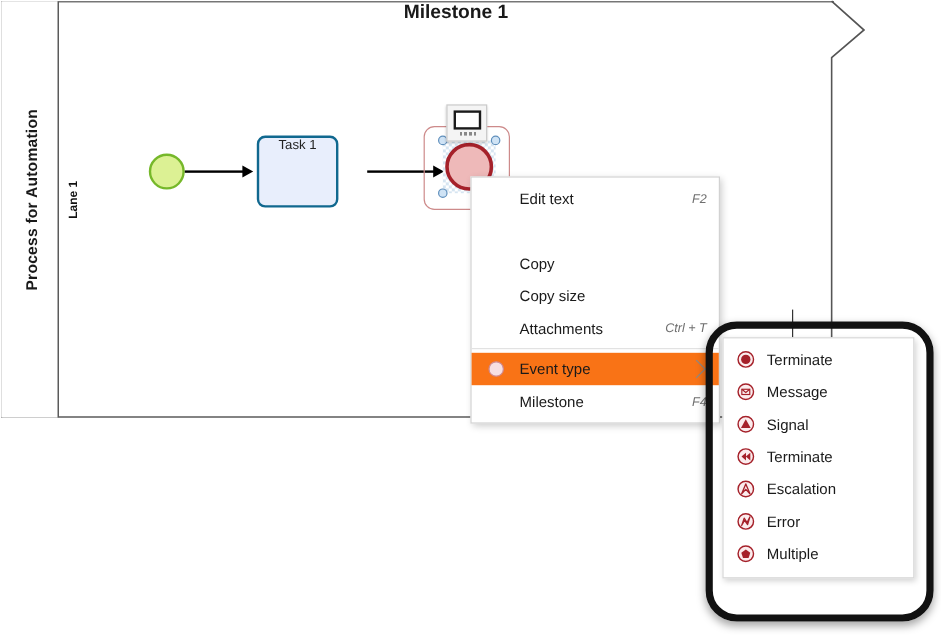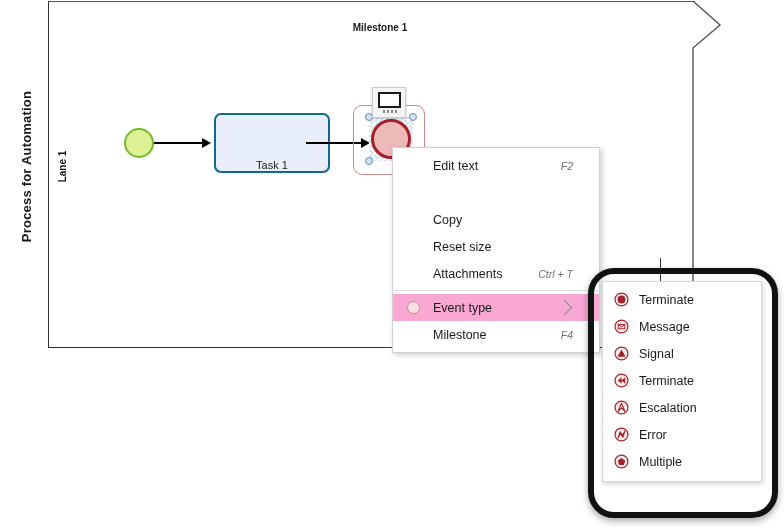--- a/index.html
+++ b/index.html
@@ -36,35 +36,35 @@
     position:absolute;left:-52px;top:160px;width:130px;
     transform:rotate(-90deg);
     text-align:center;
     font-size:10px;font-weight:bold;color:#111111;white-space:nowrap;
   }
 
   
   .milestone-edge{position:absolute;left:692px;top:0px;width:30px;height:348px;}
 
   .milestone-label{
-    position:absolute;left:288px;top:22px;width:184px;text-align:center;
-    font-size:10px;font-weight:bold;color:#1a1a1a;
+    position:absolute;left:288px;top:2px;width:184px;text-align:center;
+    font-size:16px;font-weight:bold;color:#1a1a1a;
   }
 
   
   .start-event{
     position:absolute;left:124px;top:128px;width:30px;height:30px;
     border-radius:50%;
     background:#dcf194;border:2px solid #76b82a;box-sizing:border-box;
   }
   .task{
-    position:absolute;left:214px;top:113px;width:116px;height:60px;
+    position:absolute;left:214px;top:113px;width:68px;height:60px;
     background:#e8eefc;border:2px solid #10688f;border-radius:7px;
     box-sizing:border-box;
-    display:flex;align-items:flex-end;justify-content:center;
+    display:flex;align-items:flex-start;justify-content:center;
   }
   .task-label{font-size:11px;color:#222222;}
 
   .conn{position:absolute;height:1.6px;background:#000000;}
   .arrowhead{
     position:absolute;width:0;height:0;
     border-top:5.5px solid transparent;border-bottom:5.5px solid transparent;
     border-left:9px solid #000000;
   }
 
@@ -110,28 +110,28 @@
 
   
   .ctx-menu{
     position:absolute;left:392px;top:147px;width:208px;
     background:#ffffff;border:1px solid #d2d2d2;box-sizing:border-box;
     box-shadow:2px 2px 6px rgba(0,0,0,.20);
     padding:4px 0 4px 0;
   }
   .ctx-item{
     position:relative;height:27px;display:flex;align-items:center;
-    padding:0 26px 0 0;font-size:12.5px;color:#1a1a1a;cursor:default;
+    padding:0 10px 0 0;font-size:12.5px;color:#1a1a1a;cursor:default;
   }
   .ctx-item .ico{
     width:40px;height:27px;display:flex;align-items:center;justify-content:center;flex:0 0 40px;
   }
   .ctx-item .lbl{flex:1 1 auto;}
   .ctx-item .acc{font-size:10.5px;color:#6f6f6f;font-style:italic;}
-  .ctx-item.sel{background:#f9a8d4;}
+  .ctx-item.sel{background:#f97316;}
   .ctx-sep{height:1px;background:#e2e2e2;margin:3px 0 3px 0;}
   .ctx-chev{
     width:10px;height:10px;border-right:1.6px solid #8a8a8a;border-top:1.6px solid #8a8a8a;
     transform:rotate(45deg);margin-right:3px;
   }
   .ring-ico{width:13px;height:13px;border-radius:50%;border:1.6px solid #d08a92;background:#f7dfe2;box-sizing:border-box;}
 
   
   .submenu-highlight{
     position:absolute;left:588px;top:268px;width:190px;height:250px;
@@ -213,21 +213,21 @@
       </div>
       <div class="ctx-item">
         <span class="ico"></span>
       </div>
       <div class="ctx-item">
         <span class="ico"></span>
         <span class="lbl">Copy</span>
       </div>
       <div class="ctx-item">
         <span class="ico"></span>
-        <span class="lbl">Reset size</span>
+        <span class="lbl">Copy size</span>
       </div>
       <div class="ctx-item">
         <span class="ico"></span>
         <span class="lbl">Attachments</span>
         <span class="acc">Ctrl + T</span>
       </div>
       <div class="ctx-sep"></div>
       <div class="ctx-item sel">
         <span class="ico">
           <span class="ring-ico"></span>

